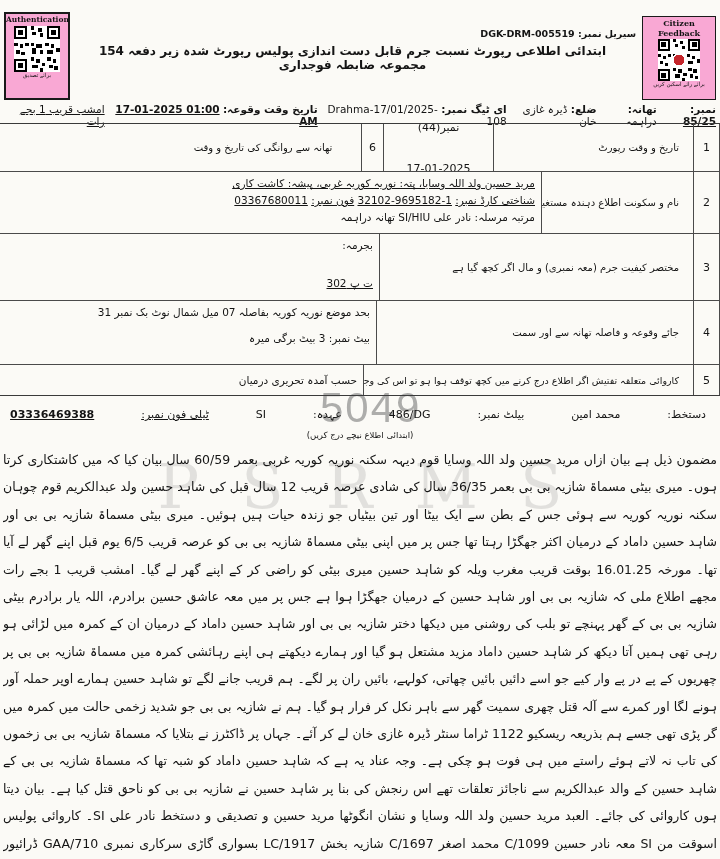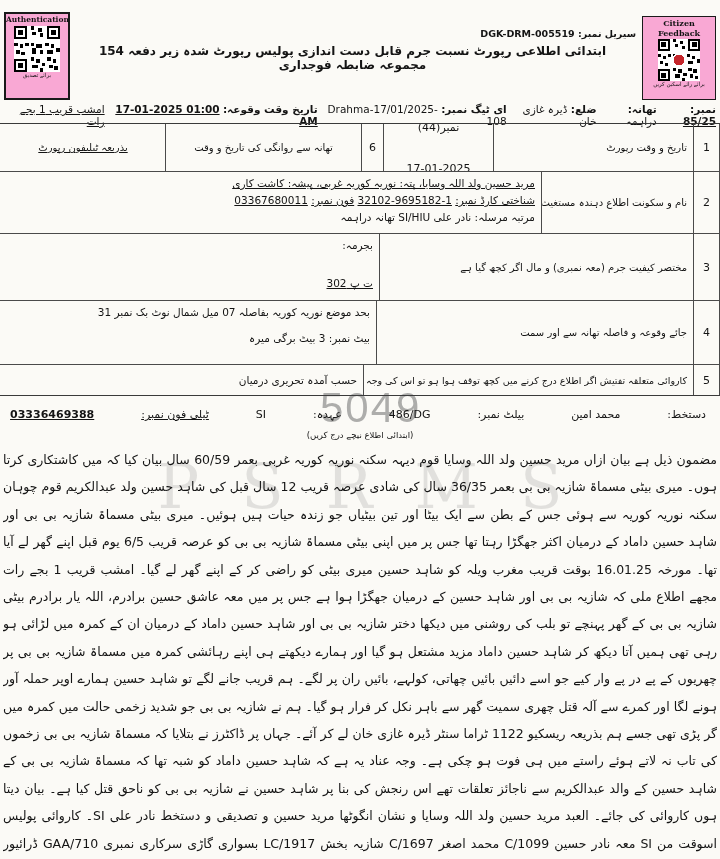--- a/index.html
+++ b/index.html
@@ -24,21 +24,21 @@
   
   .info-row{position:absolute;top:103px;left:4px;right:4px;display:flex;justify-content:space-between;align-items:baseline;font-size:10.5px;}
   .info-row .lbl{font-weight:bold;}
   
   .ftable{position:absolute;top:123px;left:0;width:720px;border-top:1.2px solid #3a3a3a;border-bottom:1.2px solid #3a3a3a;box-sizing:border-box;background:transparent;}
   .r{display:flex;border-top:1px solid #4a4a4a;border-right:1px solid #4a4a4a;box-sizing:border-box;}
   .r:first-child{border-top:none;}
   .c{border-left:1px solid #4a4a4a;box-sizing:border-box;overflow:hidden;display:flex;flex-direction:column;}
   .c:last-child{border-left:none;}
   .num{align-items:center;justify-content:center;font-size:11px;}
-  .lab{justify-content:center;text-align:right;padding:2px 6px;font-size:10px;white-space:nowrap;}
+  .lab{justify-content:center;text-align:right;padding:2px 14px;font-size:10px;white-space:nowrap;}
   .val{padding:3px 6px;font-size:10.5px;text-align:right;}
   .cen{align-items:center;justify-content:center;text-align:center;}
   .r1{height:47px;} .r2{height:62px;} .r3{height:67px;} .r4{height:64px;} .r5{height:31px;}
   .v-small{font-size:11px;line-height:13px;gap:28px;}
   .line{display:block;}
   .row2-line{line-height:17px;white-space:nowrap;}
   
   .sig-row{position:absolute;top:401px;left:0;width:720px;display:flex;justify-content:space-between;padding:7px 14px 0 10px;box-sizing:border-box;font-size:11px;}
   .sig-note{position:absolute;top:430px;left:50%;transform:translateX(-50%);font-size:8.5px;}
   
@@ -162,21 +162,20 @@
 
     <div class="r r1">
       <div class="c num" style="width:26px;">1</div>
       <div class="c lab" style="width:200px;">تاریخ و وقت رپورٹ</div>
       <div class="c cen v-small" style="width:110px;">
         <span class="line">حوالہ روزنامچہ نمبر(44)</span>
         <span class="line" dir="ltr">17-01-2025 05:00AM</span>
       </div>
       <div class="c num" style="width:22px;">6</div>
       <div class="c cen" style="width:196px;font-size:10px;">تھانہ سے روانگی کی تاریخ و وقت</div>
-      <div class="c cen u" style="width:164px;font-size:10px;">بذریعہ ٹیلیفون رپورٹ</div>
     </div>
 
     <div class="r r2">
       <div class="c num" style="width:26px;">2</div>
       <div class="c lab" style="width:152px;">نام و سکونت اطلاع دہندہ مستغیث</div>
       <div class="c val" style="width:540px;">
         <span class="row2-line u">مرید حسین ولد اللہ وسایا، پتہ: نوریہ کوریہ غربی، پیشہ: کاشت کاری</span>
         <span class="row2-line">
           <span class="u">شناختی کارڈ نمبر:</span>
           <span class="u" dir="ltr">32102-9695182-1</span>

